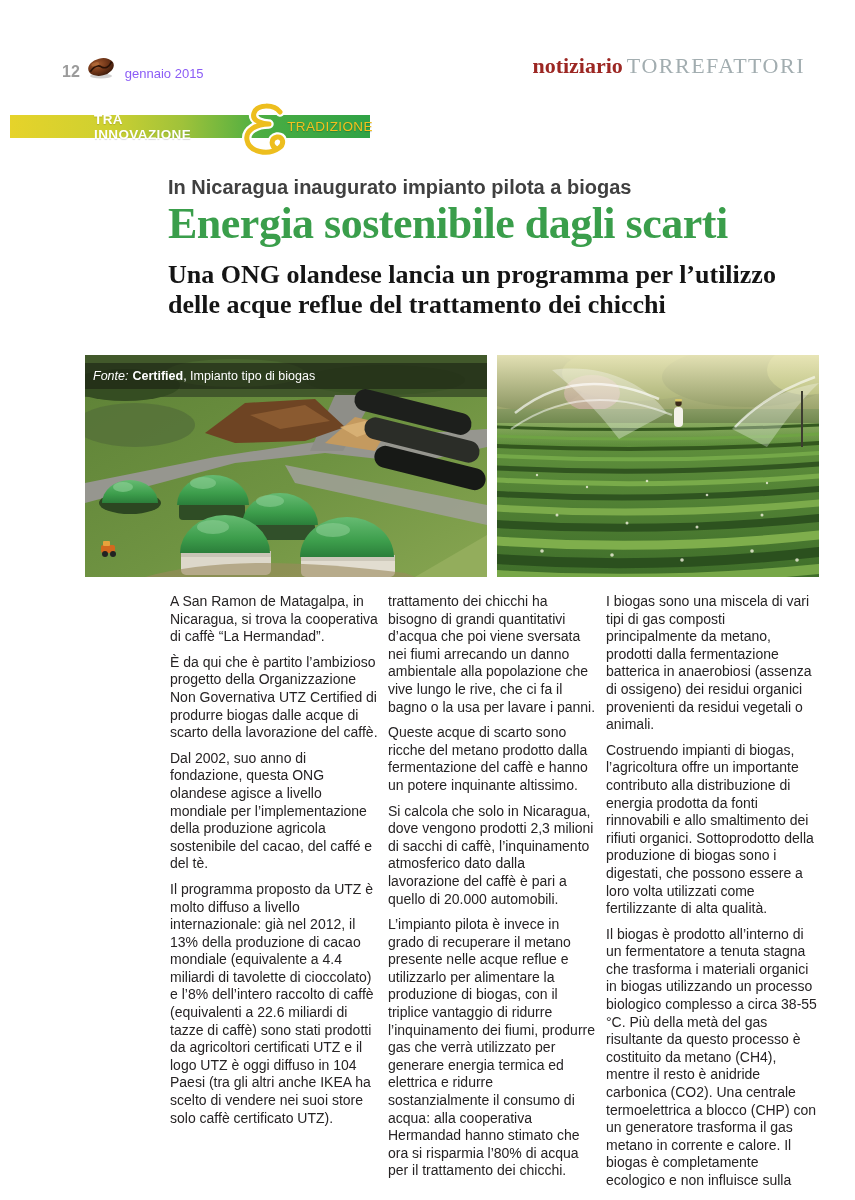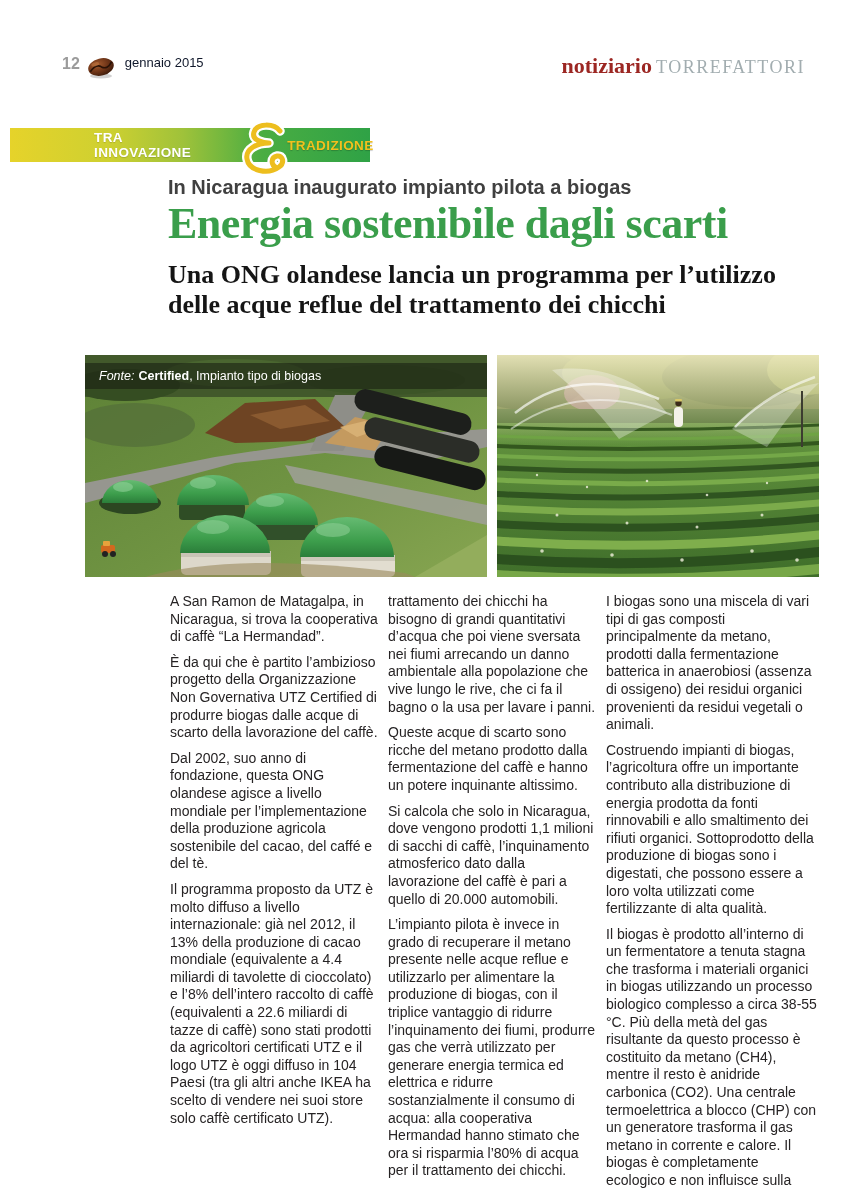--- a/index.html
+++ b/index.html
@@ -7,49 +7,49 @@
     position:relative;
     width:855px;height:1200px;
     background:#ffffff;
     font-family:"Liberation Sans", sans-serif;
     overflow:hidden;
   }
 
   
   .header-left{
     position:absolute;left:62px;top:55px;
-    display:flex;align-items:flex-start;gap:5px;
+    display:flex;align-items:flex-end;gap:5px;
   }
   .page-number{font-size:16px;font-weight:bold;color:#9b9b9b;}
-  .issue-date{font-size:13px;color:#0f172a;margin-left:3px;}
+  .issue-date{font-size:13px;color:#8b5cf6;margin-left:3px;}
   .masthead{
     position:absolute;right:50px;top:53px;
     font-family:"Liberation Serif", serif;
     white-space:nowrap;
   }
   .masthead-name{font-size:22px;font-weight:bold;color:#9c2723;}
-  .masthead-section{font-size:18px;color:#a2adb0;letter-spacing:1.5px;margin-left:4px;}
+  .masthead-section{font-size:22px;color:#a2adb0;letter-spacing:1.5px;margin-left:4px;}
 
   
   .banner{
-    position:absolute;left:10px;top:128px;width:360px;height:34px;
+    position:absolute;left:10px;top:115px;width:360px;height:23px;
     background:linear-gradient(to right,#e6d32a 0%,#cdd031 28%,#9fc23a 48%,#4aad42 70%,#2fa246 100%);
     display:flex;align-items:center;
     overflow:visible;
     gap:45px;
   }
   .banner-left{
     margin-left:84px;
     color:#ffffff;font-size:13.5px;font-weight:bold;letter-spacing:.4px;
     text-shadow:0 1px 1px rgba(0,0,0,.15);
   }
   .banner-script{position:relative;width:46px;height:23px;margin:0 2px 0 4px;}
   .banner-script svg{position:absolute;left:0;top:-13px;}
   .banner-right{
-    color:#f2c01e;font-size:13.5px;font-weight:bold;letter-spacing:.4px;
+    color:#f2c01e;font-size:13.5px;font-weight:normal;letter-spacing:.4px;
     text-shadow:0 1px 1px rgba(0,0,0,.2);
   }
 
   
   .article-head{position:absolute;left:168px;top:176px;width:650px;}
   .kicker{font-size:20px;font-weight:bold;color:#404040;}
   .title{
     font-family:"Liberation Serif", serif;
     font-size:44px;font-weight:bold;color:#3a9e4b;
     line-height:1.02;margin-top:3px;letter-spacing:-.5px;
@@ -63,21 +63,21 @@
 
   
   .photo{position:absolute;top:355px;height:222px;overflow:hidden;}
   .photo-left{left:85px;width:402px;}
   .photo-right{left:497px;width:322px;}
   .photo svg{display:block;}
   .photo-caption{
     position:absolute;left:0;top:8px;width:100%;height:26px;
     background:rgba(22,28,16,.55);
     color:#ffffff;font-size:12.5px;
-    display:flex;align-items:center;padding-left:14px;box-sizing:border-box;
+    display:flex;align-items:center;padding-left:8px;box-sizing:border-box;
   }
   .cap-prefix{font-style:italic;margin-right:4px;}
   .cap-source{font-weight:bold;}
 
   
   .columns{
     position:absolute;left:170px;top:593px;width:648px;
     display:flex;gap:10px;
     color:#262324;
   }
@@ -294,21 +294,21 @@
   <div class="columns">
     <div class="col col-1">
       <p>A San Ramon de Matagalpa, in Nicaragua, si trova la cooperativa di caffè “La Hermandad”.</p>
       <p>È da qui che è partito l’ambizioso progetto della Organizzazione Non Governativa UTZ Certified di produrre biogas dalle acque di scarto della lavorazione del caffè.</p>
       <p>Dal 2002, suo anno di fondazione, questa ONG olandese agisce a livello mondiale per l’implementazione della produzione agricola sostenibile del cacao, del caffé e del tè.</p>
       <p>Il programma proposto da UTZ è molto diffuso a livello internazionale: già nel 2012, il 13% della produzione di cacao mondiale (equivalente a 4.4 miliardi di tavolette di cioccolato) e l’8% dell’intero raccolto di caffè (equivalenti a 22.6 miliardi di tazze di caffè) sono stati prodotti da agricoltori certificati UTZ e il logo UTZ è oggi diffuso in 104 Paesi (tra gli altri anche IKEA ha scelto di vendere nei suoi store solo caffè certificato UTZ).</p>
     </div>
     <div class="col col-2">
       <p>trattamento dei chicchi ha bisogno di grandi quantitativi d’acqua che poi viene sversata nei fiumi arrecando un danno ambientale alla popolazione che vive lungo le rive, che ci fa il bagno o la usa per lavare i panni.</p>
       <p>Queste acque di scarto sono ricche del metano prodotto dalla fermentazione del caffè e hanno un potere inquinante altissimo.</p>
-      <p>Si calcola che solo in Nicaragua, dove vengono prodotti 1,1 milioni di sacchi di caffè, l’inquinamento atmosferico dato dalla lavorazione del caffè è pari a quello di 20.000 automobili.</p>
+      <p>Si calcola che solo in Nicaragua, dove vengono prodotti 2,3 milioni di sacchi di caffè, l’inquinamento atmosferico dato dalla lavorazione del caffè è pari a quello di 20.000 automobili.</p>
       <p>L’impianto pilota è invece in grado di recuperare il metano presente nelle acque reflue e utilizzarlo per alimentare la produzione di biogas, con il triplice vantaggio di ridurre l’inquinamento dei fiumi, produrre gas che verrà utilizzato per generare energia termica ed elettrica e ridurre sostanzialmente il consumo di acqua: alla cooperativa Hermandad hanno stimato che ora si risparmia l’80% di acqua per il trattamento dei chicchi.</p>
     </div>
     <div class="col col-3">
       <p>I biogas sono una miscela di vari tipi di gas composti principalmente da metano, prodotti dalla fermentazione batterica in anaerobiosi (assenza di ossigeno) dei residui organici provenienti da residui vegetali o animali.</p>
       <p>Costruendo impianti di biogas, l’agricoltura offre un importante contributo alla distribuzione di energia prodotta da fonti rinnovabili e allo smaltimento dei rifiuti organici. Sottoprodotto della produzione di biogas sono i digestati, che possono essere a loro volta utilizzati come fertilizzante di alta qualità.</p>
       <p>Il biogas è prodotto all’interno di un fermentatore a tenuta stagna che trasforma i materiali organici in biogas utilizzando un processo biologico complesso a circa 38-55 °C. Più della metà del gas risultante da questo processo è costituito da metano (CH4), mentre il resto è anidride carbonica (CO2). Una centrale termoelettrica a blocco (CHP) con un generatore trasforma il gas metano in corrente e calore. Il biogas è completamente ecologico e non influisce sulla</p>
     </div>
   </div>
 
 </div>

